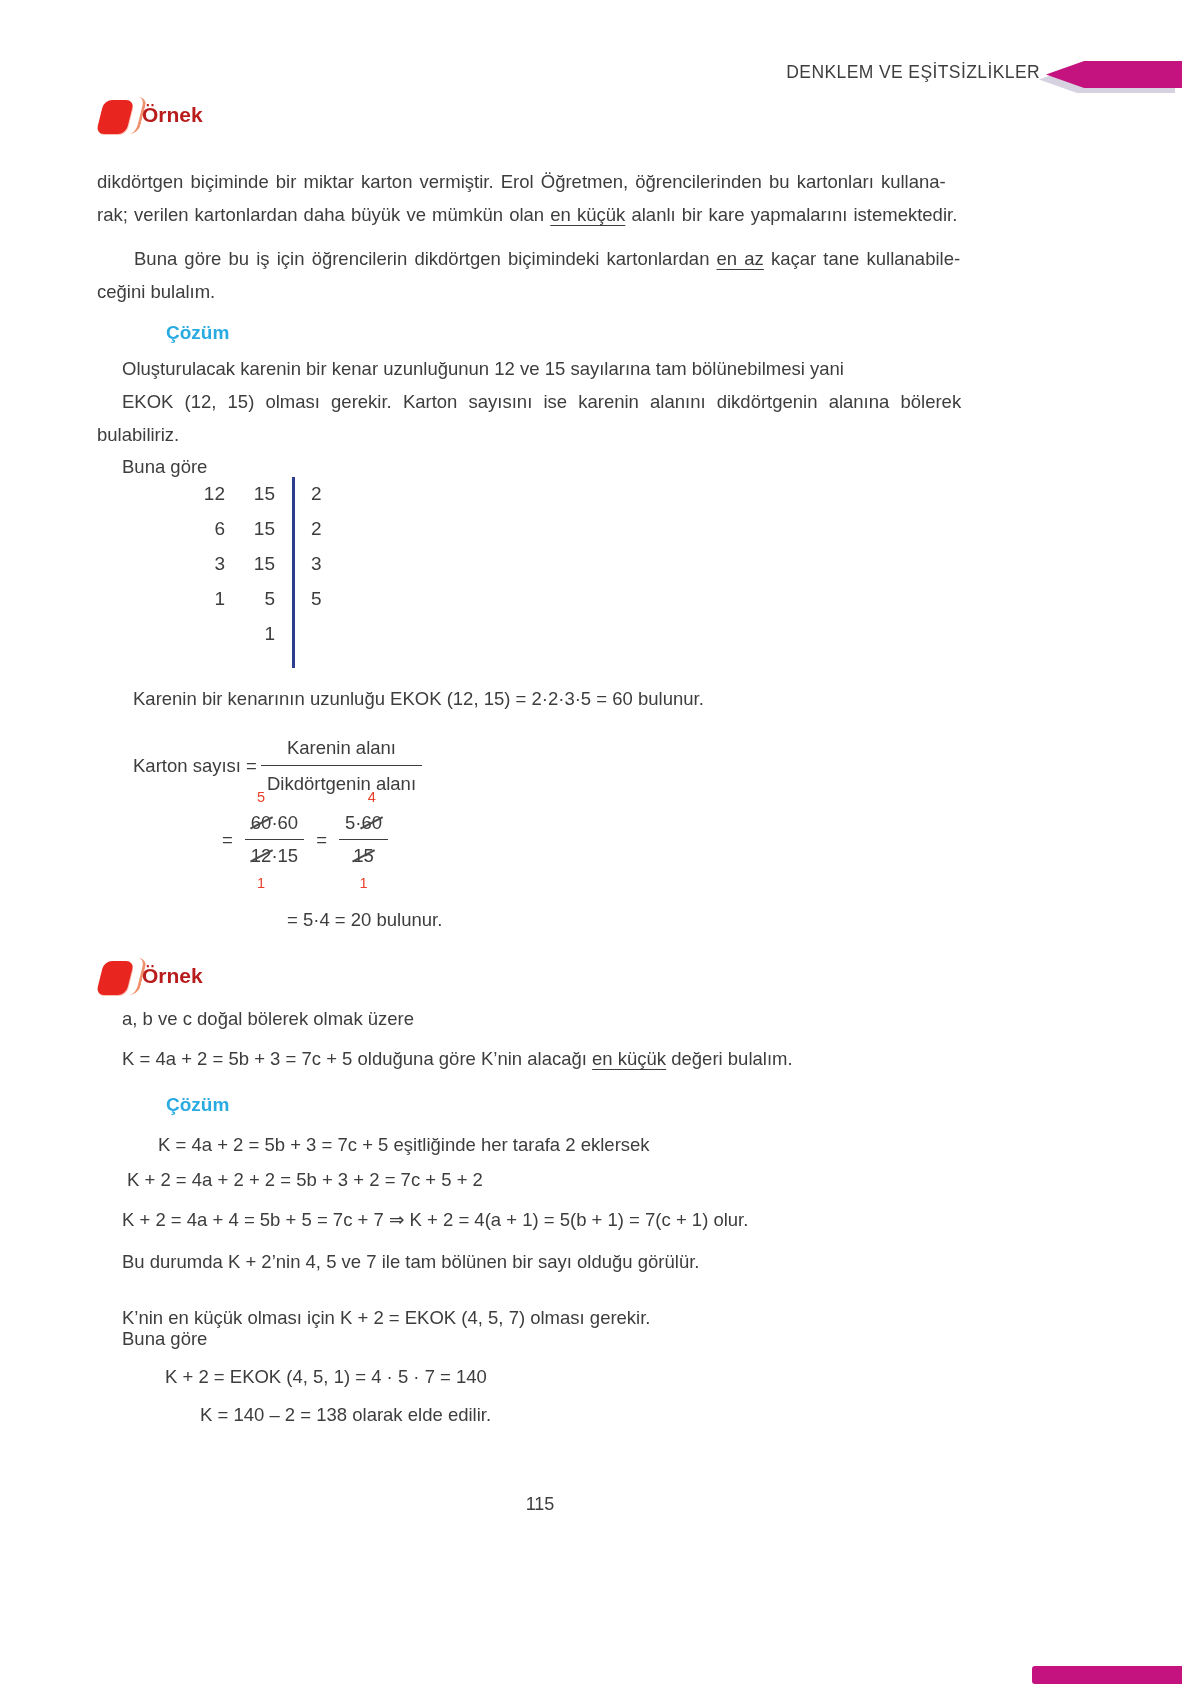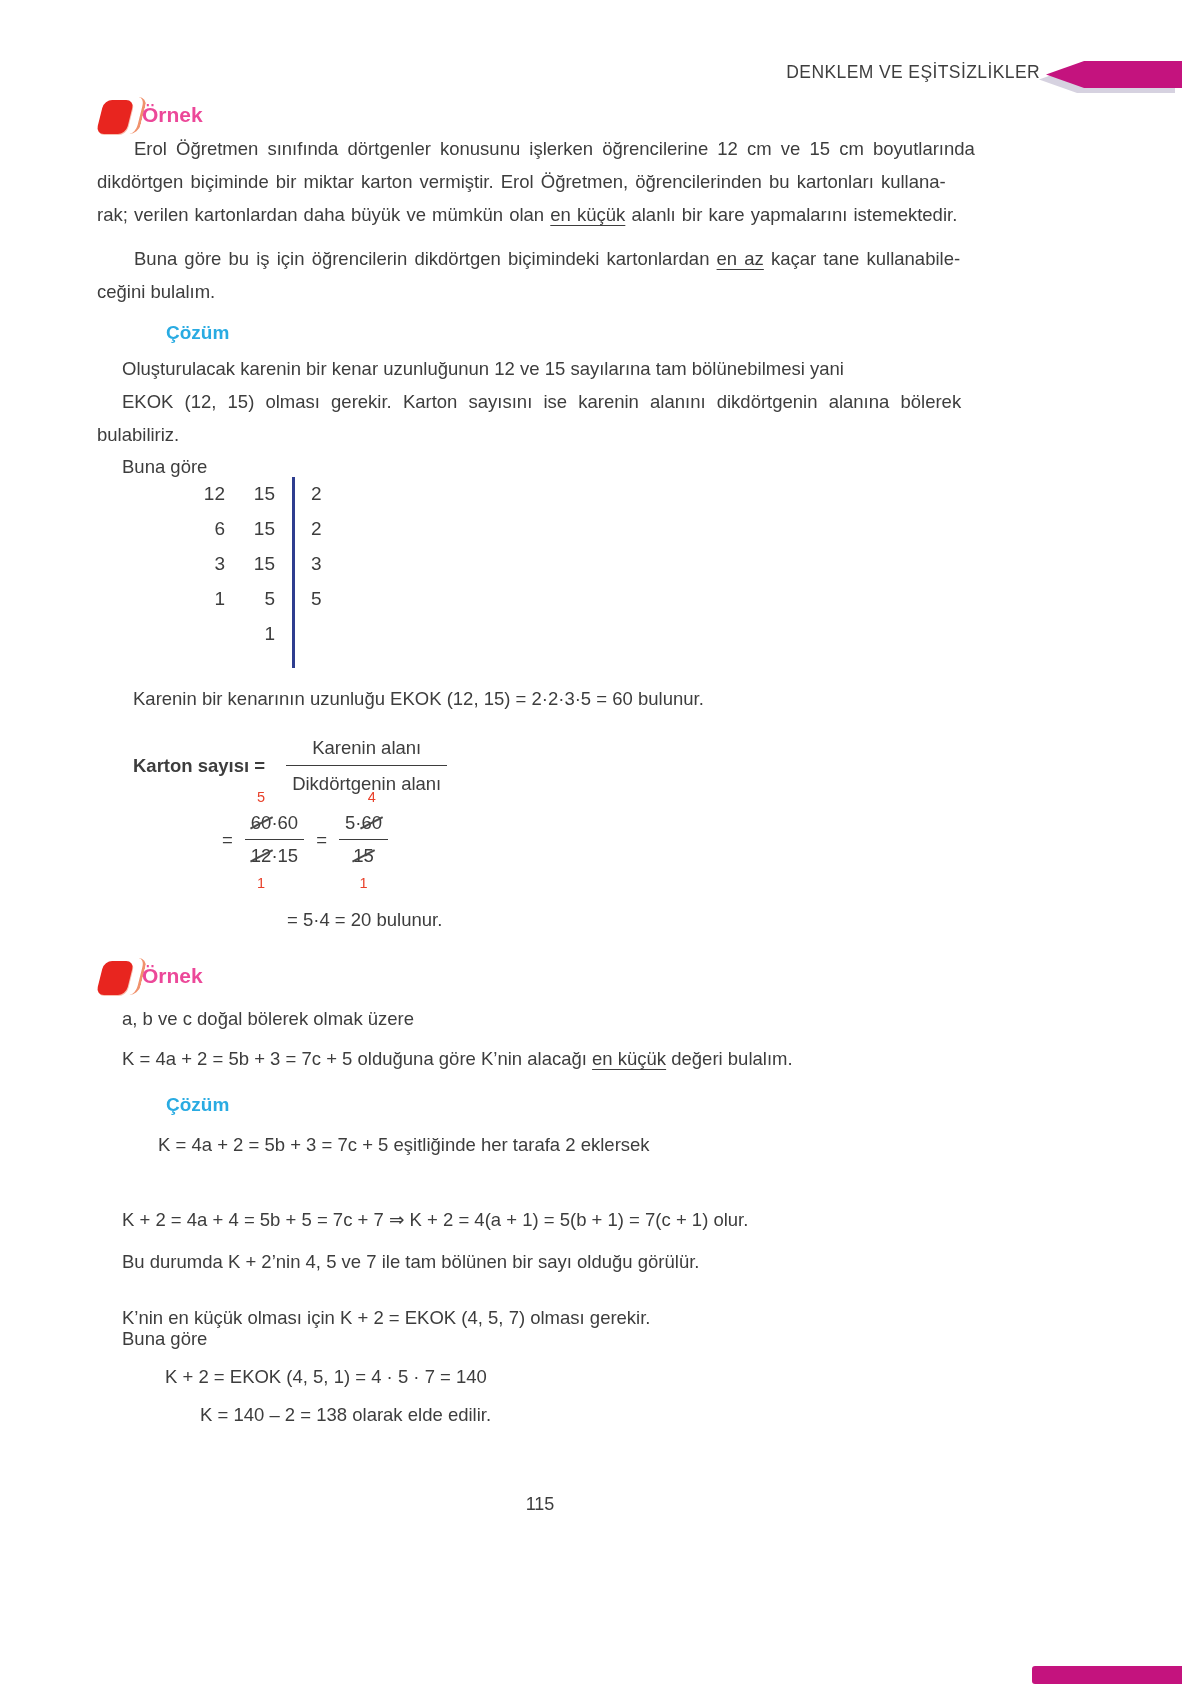--- a/index.html
+++ b/index.html
@@ -33,21 +33,21 @@
   .ornek-icon .echo{
     position:absolute;left:12px;top:0;width:28px;height:37px;
     border:0;border-right:3.5px solid #f0926d;border-radius:9px;
     transform:skewX(-14deg);
   }
   .ornek-icon .book{
     position:absolute;left:0;top:3px;width:30px;height:34px;
     background:#e8251f;border-radius:8px;transform:skewX(-14deg);
     box-shadow:1px 1px 0 #f8c0b0;
   }
-  .ornek-label{font-size:21px;font-weight:bold;color:#ec4899;}
+  .ornek-label{font-size:21px;font-weight:bold;color:#b91c1c;}
   .cozum-label{font-size:19px;font-weight:bold;color:#29abe2;margin-left:44px;}
 
   
   .ekok{top:483px;left:185px;font-size:19px;}
   .ekok .trow{display:grid;grid-template-columns:40px 58px 50px;height:35px;align-items:start;}
   .ekok .c1,.ekok .c2{text-align:right;}
   .ekok .c2{padding-right:8px;}
   .ekok .c3{padding-left:28px;}
   .ekok .vline{
     position:absolute;left:107px;top:-6px;width:3px;height:191px;
@@ -89,21 +89,20 @@
     <span class="hdr-arrow-shadow"></span>
     <span class="hdr-arrow"></span>
   </div>
 
   <div class="abs ornek-icon" style="top:97px;left:100px;">
     <i class="echo"></i>
     <i class="book"></i>
   </div>
   <div class="abs ornek-label" style="top:103px;left:142px;">Örnek</div>
 
-  <div class="abs line" style="top:132px;left:134px;word-spacing:4px;">Erol Öğretmen sınıfında dörtgenler konusunu işlerken öğrencilerine 12 cm ve 15 cm boyutlarında</div>
   <div class="abs line" style="top:165px;left:97px;word-spacing:2px;">dikdörtgen biçiminde bir miktar karton vermiştir. Erol Öğretmen, öğrencilerinden bu kartonları kullana-</div>
   <div class="abs line" style="top:242px;left:134px;word-spacing:2px;"><span>Buna göre bu iş için öğrencilerin dikdörtgen biçimindeki kartonlardan </span><span class="u">en az</span><span> kaçar tane kullanabile-</span></div>
 
   <div class="abs line" style="top:198px;left:97px;word-spacing:1px;"><span>rak; verilen kartonlardan daha büyük ve mümkün olan </span><span class="u">en küçük</span><span> alanlı bir kare yapmalarını istemektedir.</span></div>
   <div class="abs line" style="top:275px;left:97px;">ceğini bulalım.</div>
 
   <div class="abs cozum-label" style="top:322px;left:122px;">Çözüm</div>
 
   <div class="abs line" style="top:352px;left:122px;">Oluşturulacak karenin bir kenar uzunluğunun 12 ve 15 sayılarına tam bölünebilmesi yani</div>
   <div class="abs line" style="top:385px;left:122px;word-spacing:6px;text-align:right;">EKOK (12, 15) olması gerekir. Karton sayısını ise karenin alanını dikdörtgenin alanına bölerek</div>
@@ -135,21 +134,21 @@
     <div class="trow">
       <span class="c1"></span>
         <span class="c2">1</span>
         <span class="c3"></span>
     </div>
   </div>
 
   <div class="abs line" style="top:682px;left:133px;">Karenin bir kenarının uzunluğu EKOK (12, 15) = 2·2·3·5 = 60 bulunur.</div>
 
   <div class="abs fracrow" style="top:733px;left:133px;">
-    <span class="eq" style="margin-right:21px;font-weight:bold;">Karton sayısı =</span>
+    <span class="eq" style="margin-right:4px;">Karton sayısı =</span>
     <span class="frac f1">
       <span class="fnum">Karenin alanı</span>
       <span class="fbar"></span>
       <span class="fden">Dikdörtgenin alanı</span>
     </span>
   </div>
 
   <div class="abs fracrow" style="top:810px;left:222px;">
     <span class="eq" style="margin-right:12px;">=</span>
     <span class="frac">
@@ -172,20 +171,21 @@
     <i class="book"></i>
   </div>
   <div class="abs ornek-label" style="top:964px;left:142px;">Örnek</div>
 
   <div class="abs line" style="top:1002px;left:122px;">a, b ve c doğal bölerek olmak üzere</div>
   <div class="abs line" style="top:1042px;left:122px;"><span>K = 4a + 2 = 5b + 3 = 7c + 5  olduğuna göre K’nin alacağı </span><span class="u">en küçük</span><span> değeri bulalım.</span></div>
 
   <div class="abs cozum-label" style="top:1094px;left:122px;">Çözüm</div>
 
   <div class="abs line" style="top:1128px;left:158px;">K = 4a + 2 = 5b + 3 = 7c + 5  eşitliğinde her tarafa 2 eklersek</div>
+  <div class="abs line" style="top:1163px;left:127px;">K + 2 = 4a + 2 + 2 = 5b + 3 + 2 = 7c + 5 + 2</div>
   <div class="abs line" style="top:1203px;left:122px;">K + 2 = 4a + 4 = 5b + 5 = 7c + 7 ⇒ K + 2 = 4(a + 1) = 5(b + 1) = 7(c + 1) olur.</div>
   <div class="abs line" style="top:1245px;left:122px;">Bu durumda K + 2’nin 4, 5 ve 7 ile tam bölünen bir sayı olduğu görülür.</div>
   <div class="abs line" style="top:1285px;left:122px;margin-top:16px;">K’nin en küçük olması için K + 2 = EKOK (4, 5, 7)  olması gerekir.</div>
   <div class="abs line" style="top:1322px;left:122px;">Buna göre</div>
   <div class="abs line" style="top:1360px;left:165px;">K + 2 = EKOK (4, 5, 1) = 4 · 5 · 7 = 140</div>
   <div class="abs line" style="top:1398px;left:200px;">K = 140 – 2 = 138  olarak elde edilir.</div>
 
   <div class="abs pagenum">115</div>
   <div class="abs bottom-bar"></div>
 

